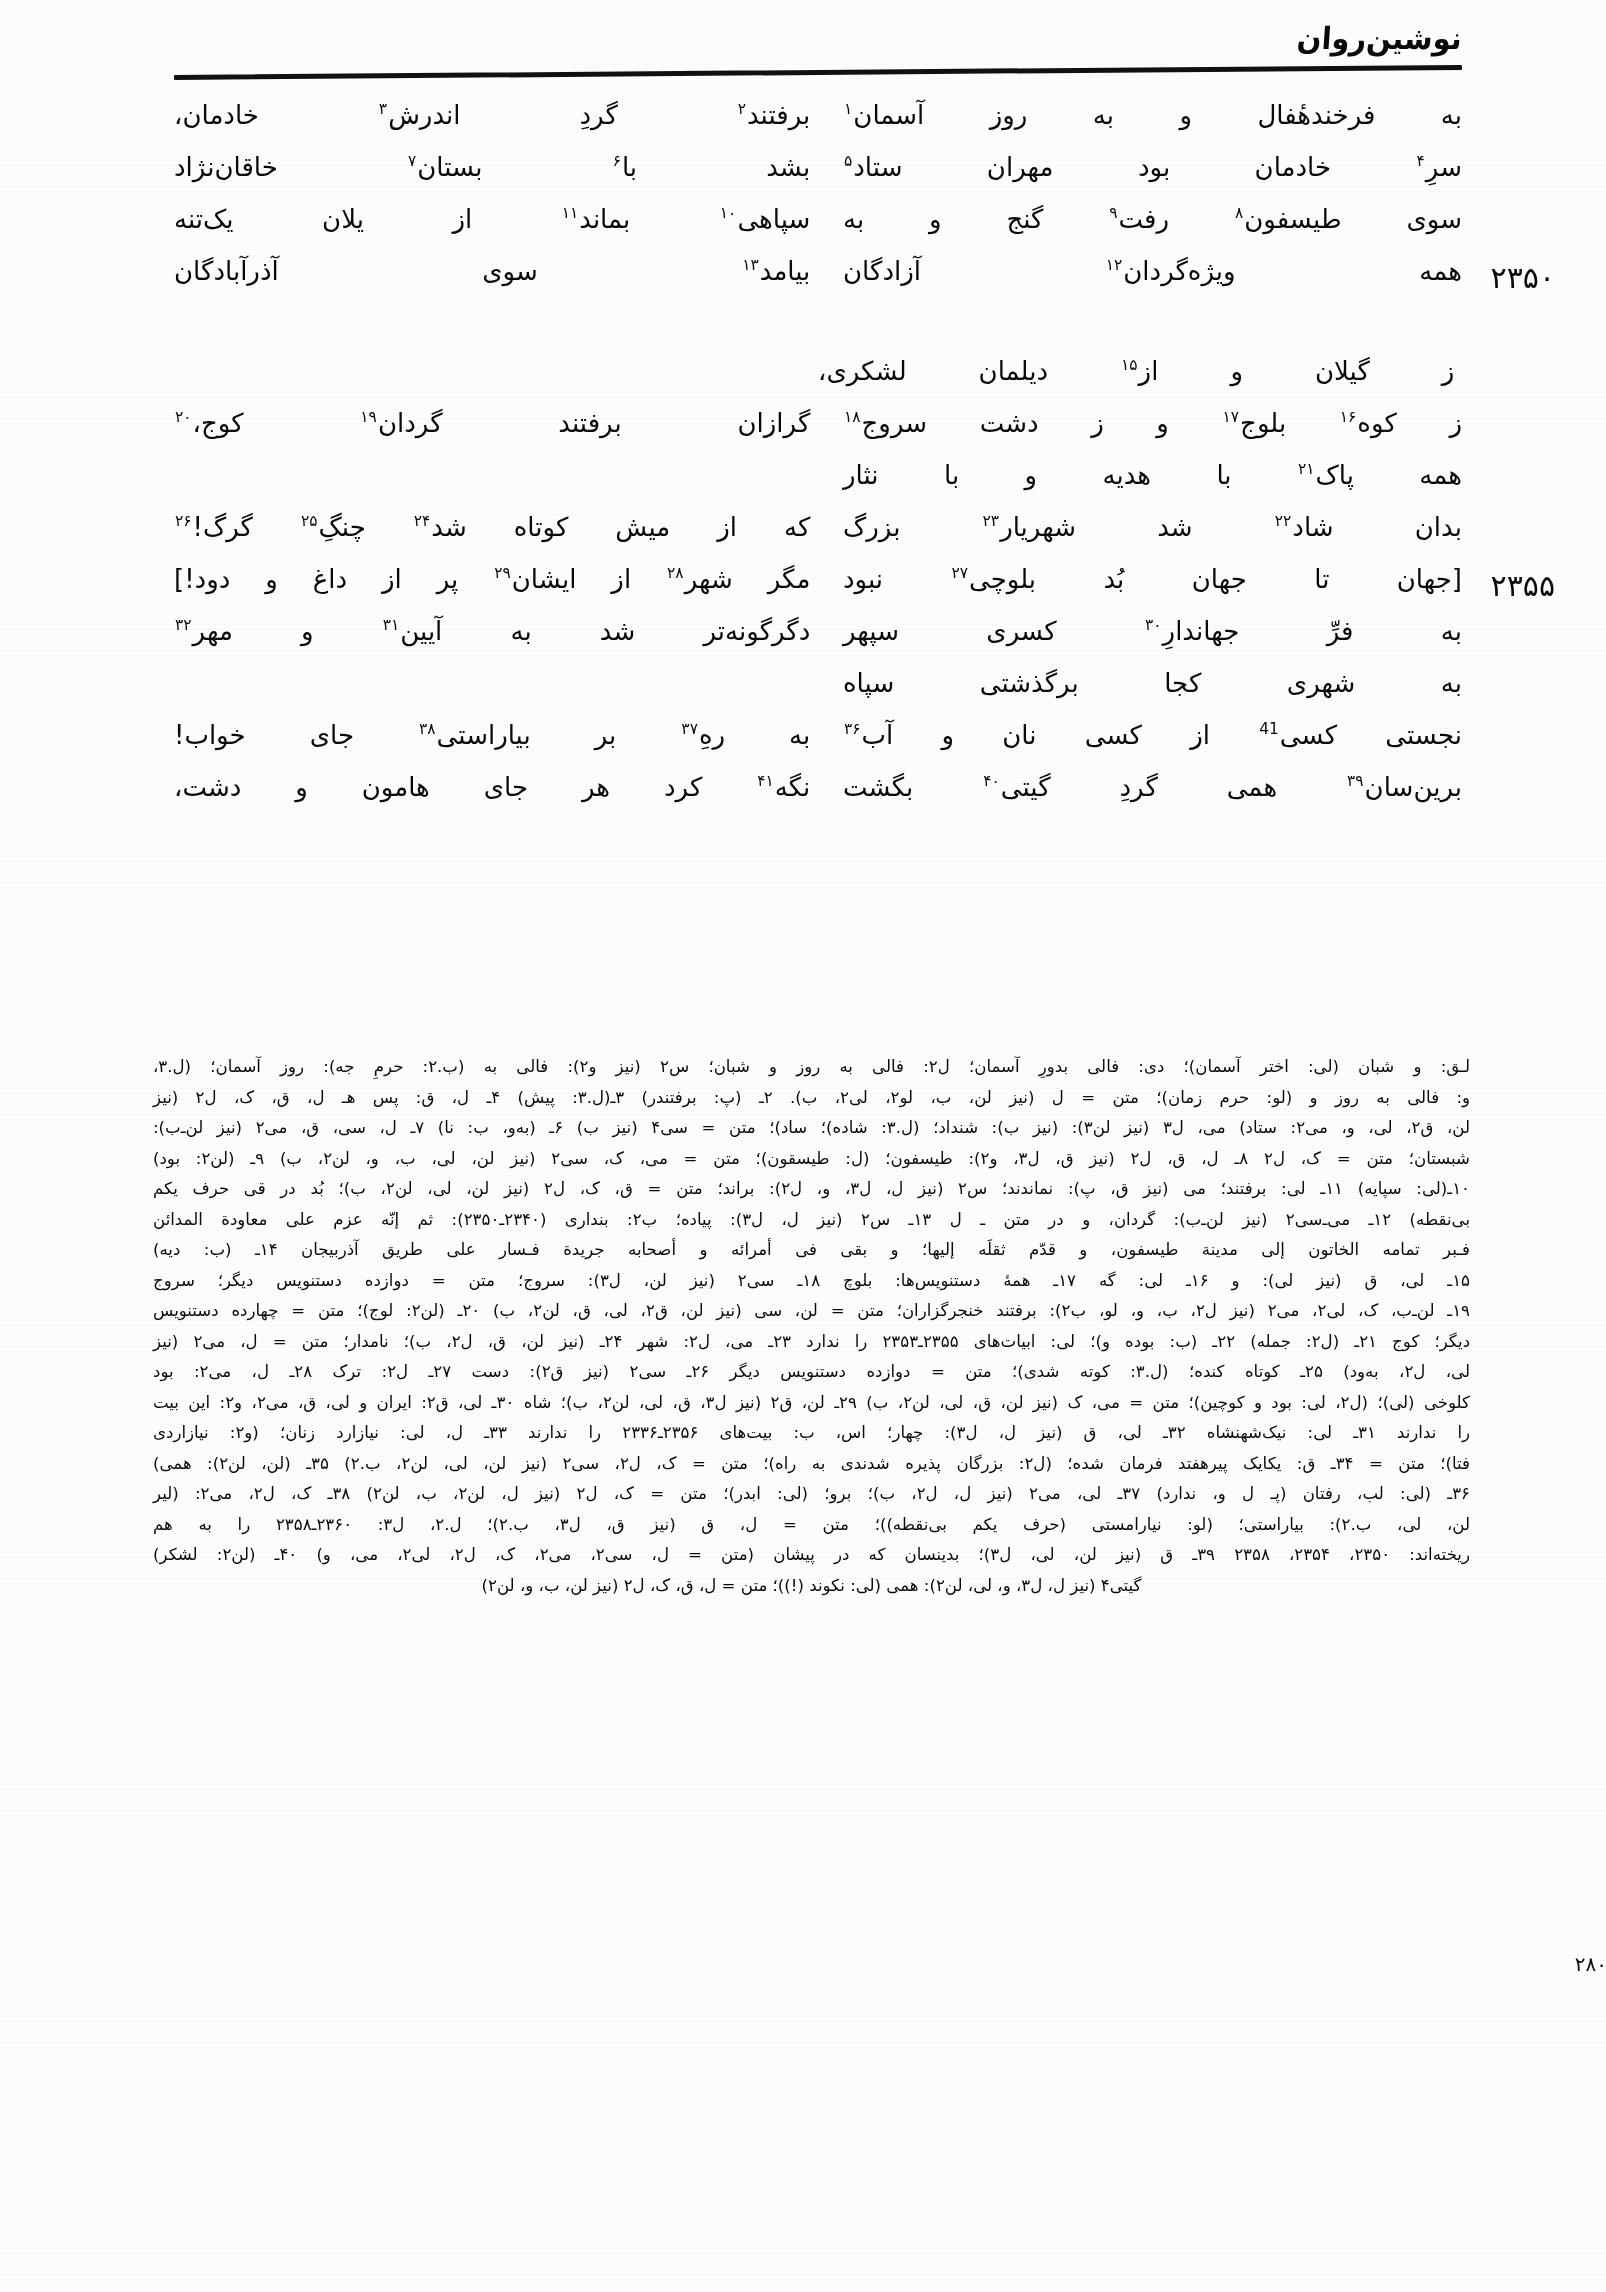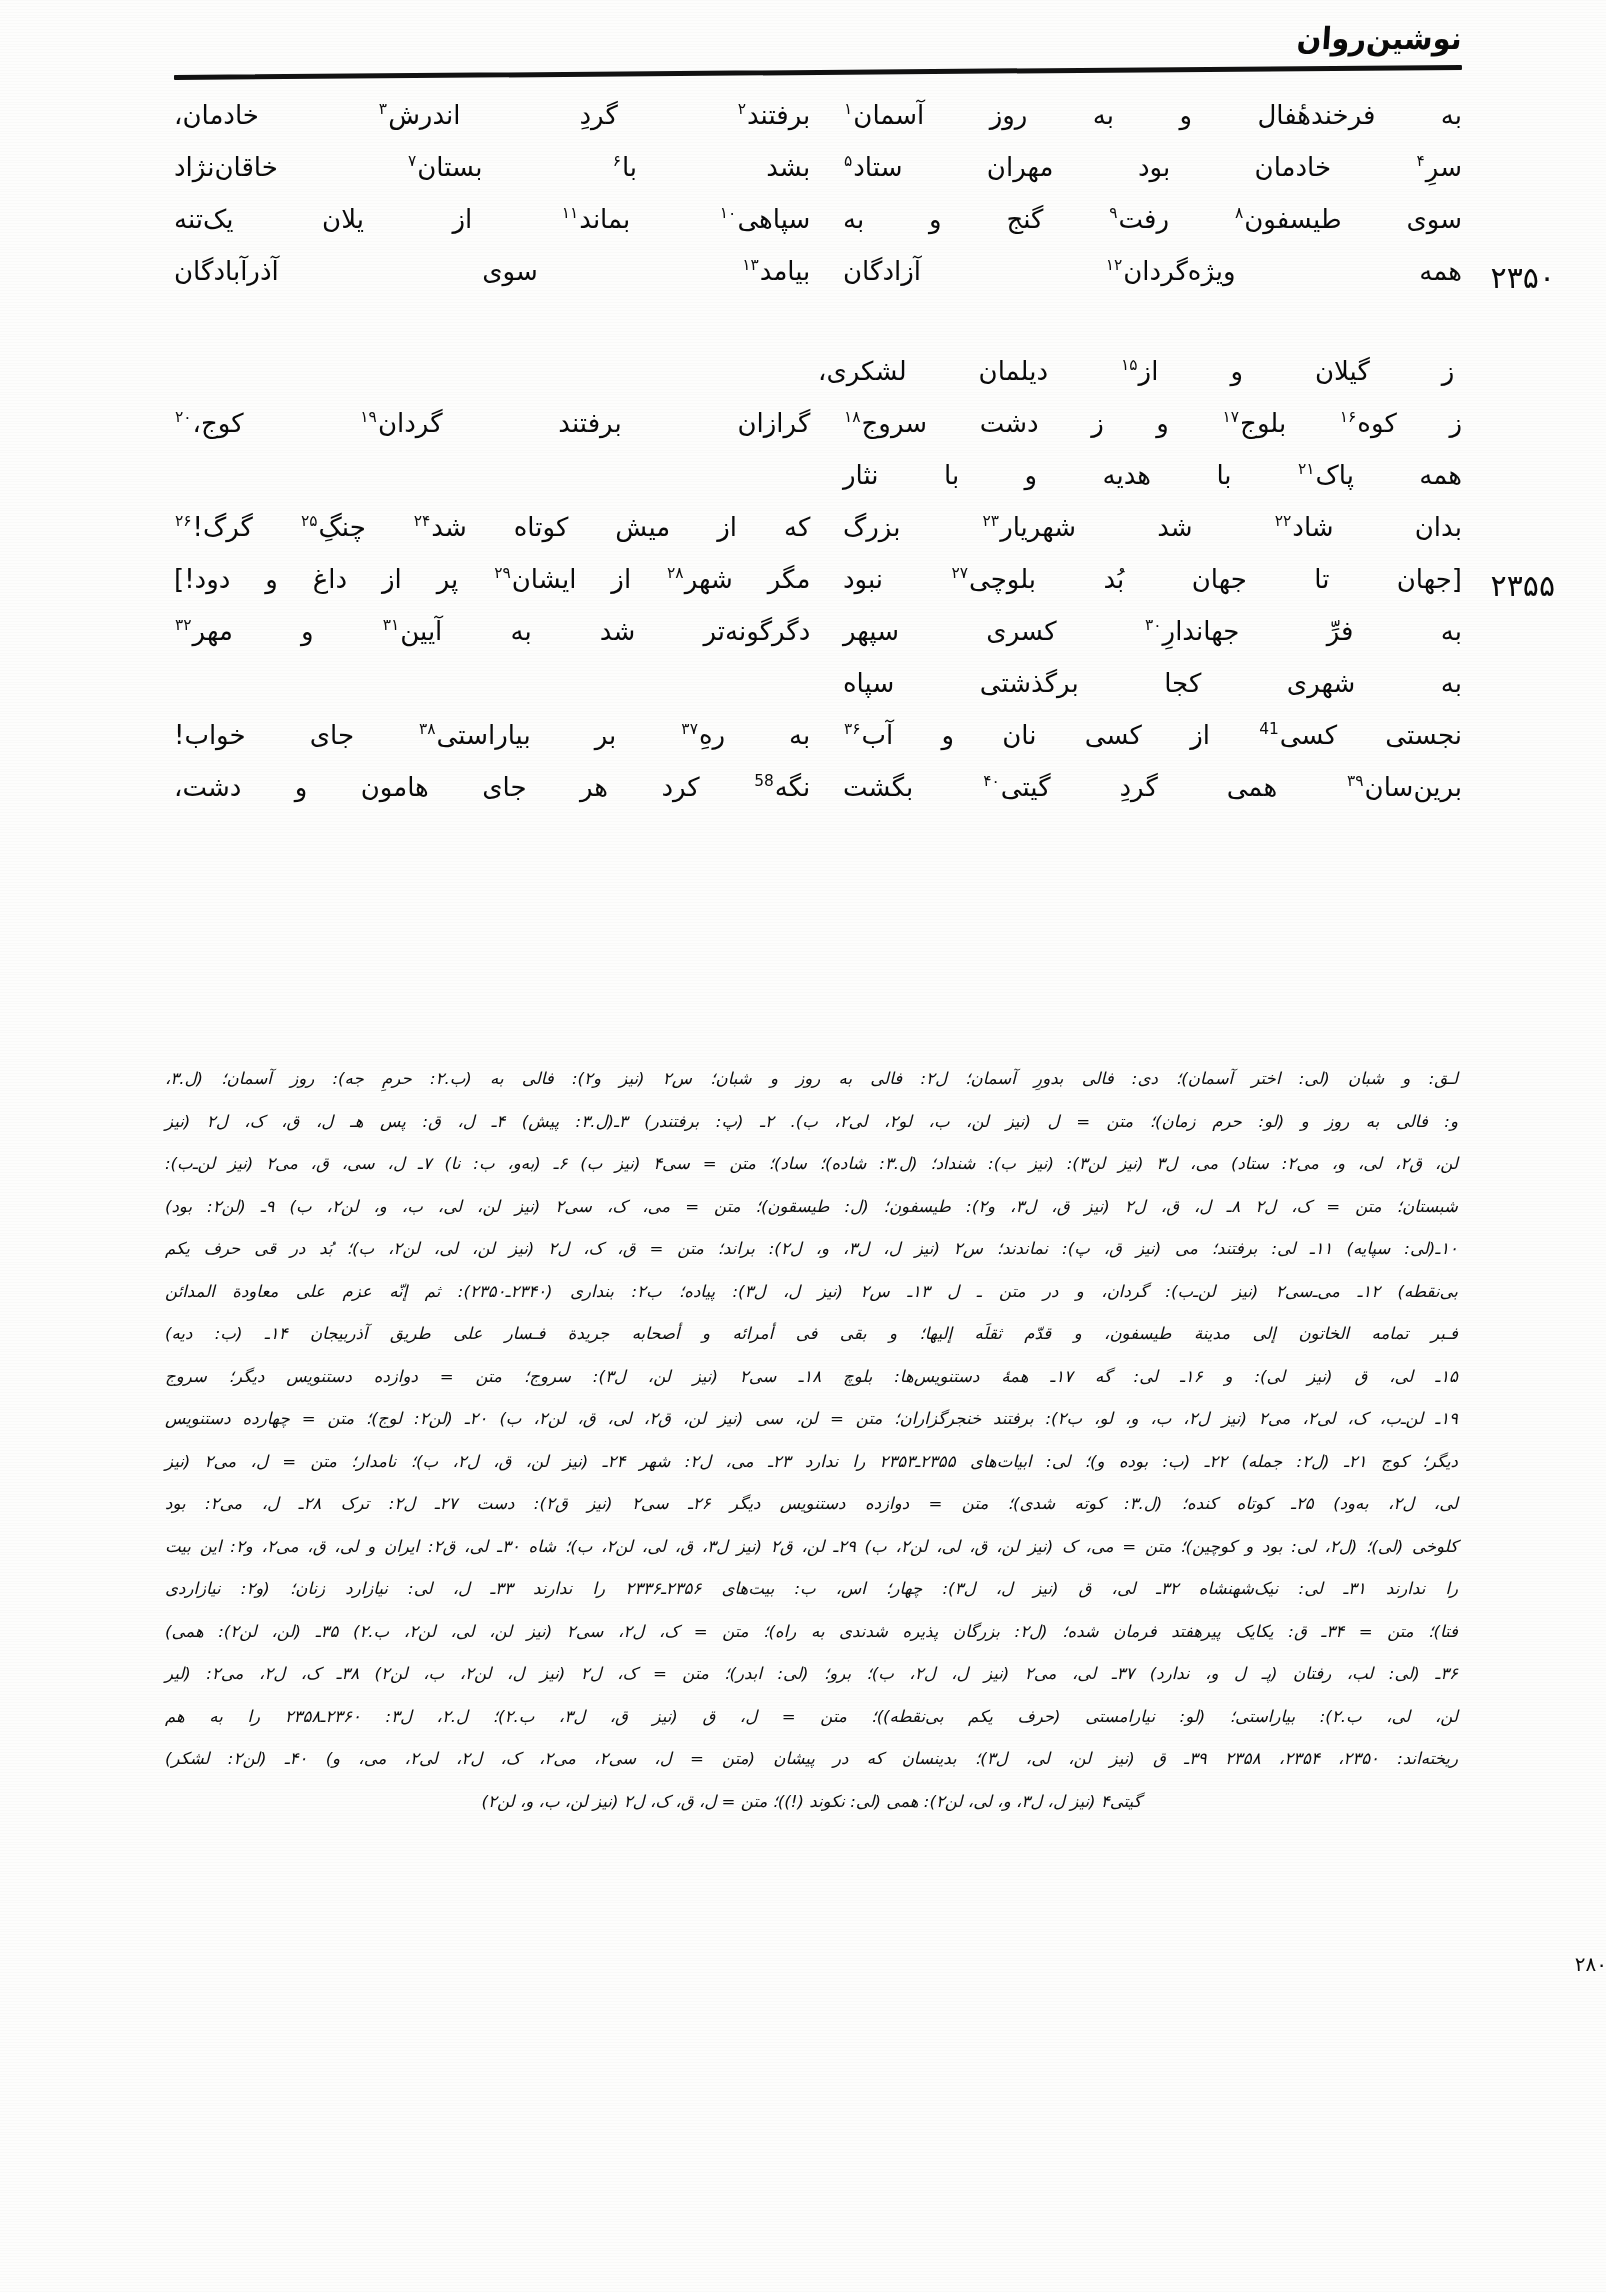--- a/index.html
+++ b/index.html
@@ -116,24 +116,23 @@
     left: 153px;
     right: 137px;
     direction: rtl;
     text-align: justify;
     font-size: 16.6px;
     line-height: 30.5px;
     font-family: "DejaVu Sans", sans-serif;
     letter-spacing: -0.3px;
   }
   .apparatus p {
-    margin: 12px;
+    margin: 0;
     text-align: justify;
     text-align-last: justify;
-    font-style: italic;
   }
   .apparatus p.last {
     text-align-last: center;
   }
 
   
   .folio {
     position: absolute;
     top: 1952px;
     left: 0;
@@ -254,21 +253,21 @@
           </div>
           <div class="hemistich left">
             <span class="words">به رهِ<sup class="note">۳۷</sup> بر بیاراستی<sup class="note">۳۸</sup> جای خواب!</span>
           </div>
         </div>
         <div class="bayt">
           <div class="hemistich right">
             <span class="words">برین‌سان<sup class="note">۳۹</sup> همی گردِ گیتی<sup class="note">۴۰</sup> بگشت</span>
           </div>
           <div class="hemistich left">
-            <span class="words">نگه<sup class="note">58</sup> کرد هر جای هامون و دشت،</span>
+            <span class="words">نگه<sup class="note">۴۱</sup> کرد هر جای هامون و دشت،</span>
           </div>
         </div>
       </div>
     </div>
 
   <div class="apparatus" id="apparatus">
       <p>لـق: و شبان (لی: اختر آسمان)؛ دی: فالی بدورِ آسمان؛ ل۲: فالی به روز و شبان؛ س۲ (نیز و۲): فالی به (ب.۲: حرمِ جه): روز آسمان؛ (ل.۳،</p>
       <p>و: فالی به روز و (لو: حرم زمان)؛ متن = ل (نیز لن، ب، لو۲، لی۲، ب).  ۲ـ (پ: برفتندر)   ۳ـ(ل.۳: پیش)  ۴ـ ل، ق: پس  هـ ل، ق، ک، ل۲ (نیز</p>
       <p>لن، ق۲، لی، و، می۲: ستاد) می، ل۳ (نیز لن۳): (نیز ب): شنداد؛ (ل.۳: شاده)؛ ساد)؛ متن = سی۴ (نیز ب)   ۶ـ (به‌و، ب: نا)   ۷ـ ل، سی، ق، می۲ (نیز لن‌ـ‌ب):</p>
       <p>شبستان؛ متن = ک، ل۲   ۸ـ ل، ق، ل۲ (نیز ق، ل۳، و۲): طیسفون؛ (ل: طیسقون)؛ متن = می، ک، سی۲ (نیز لن، لی، ب، و، لن۲، ب)   ۹ـ (لن۲: بود)</p>

